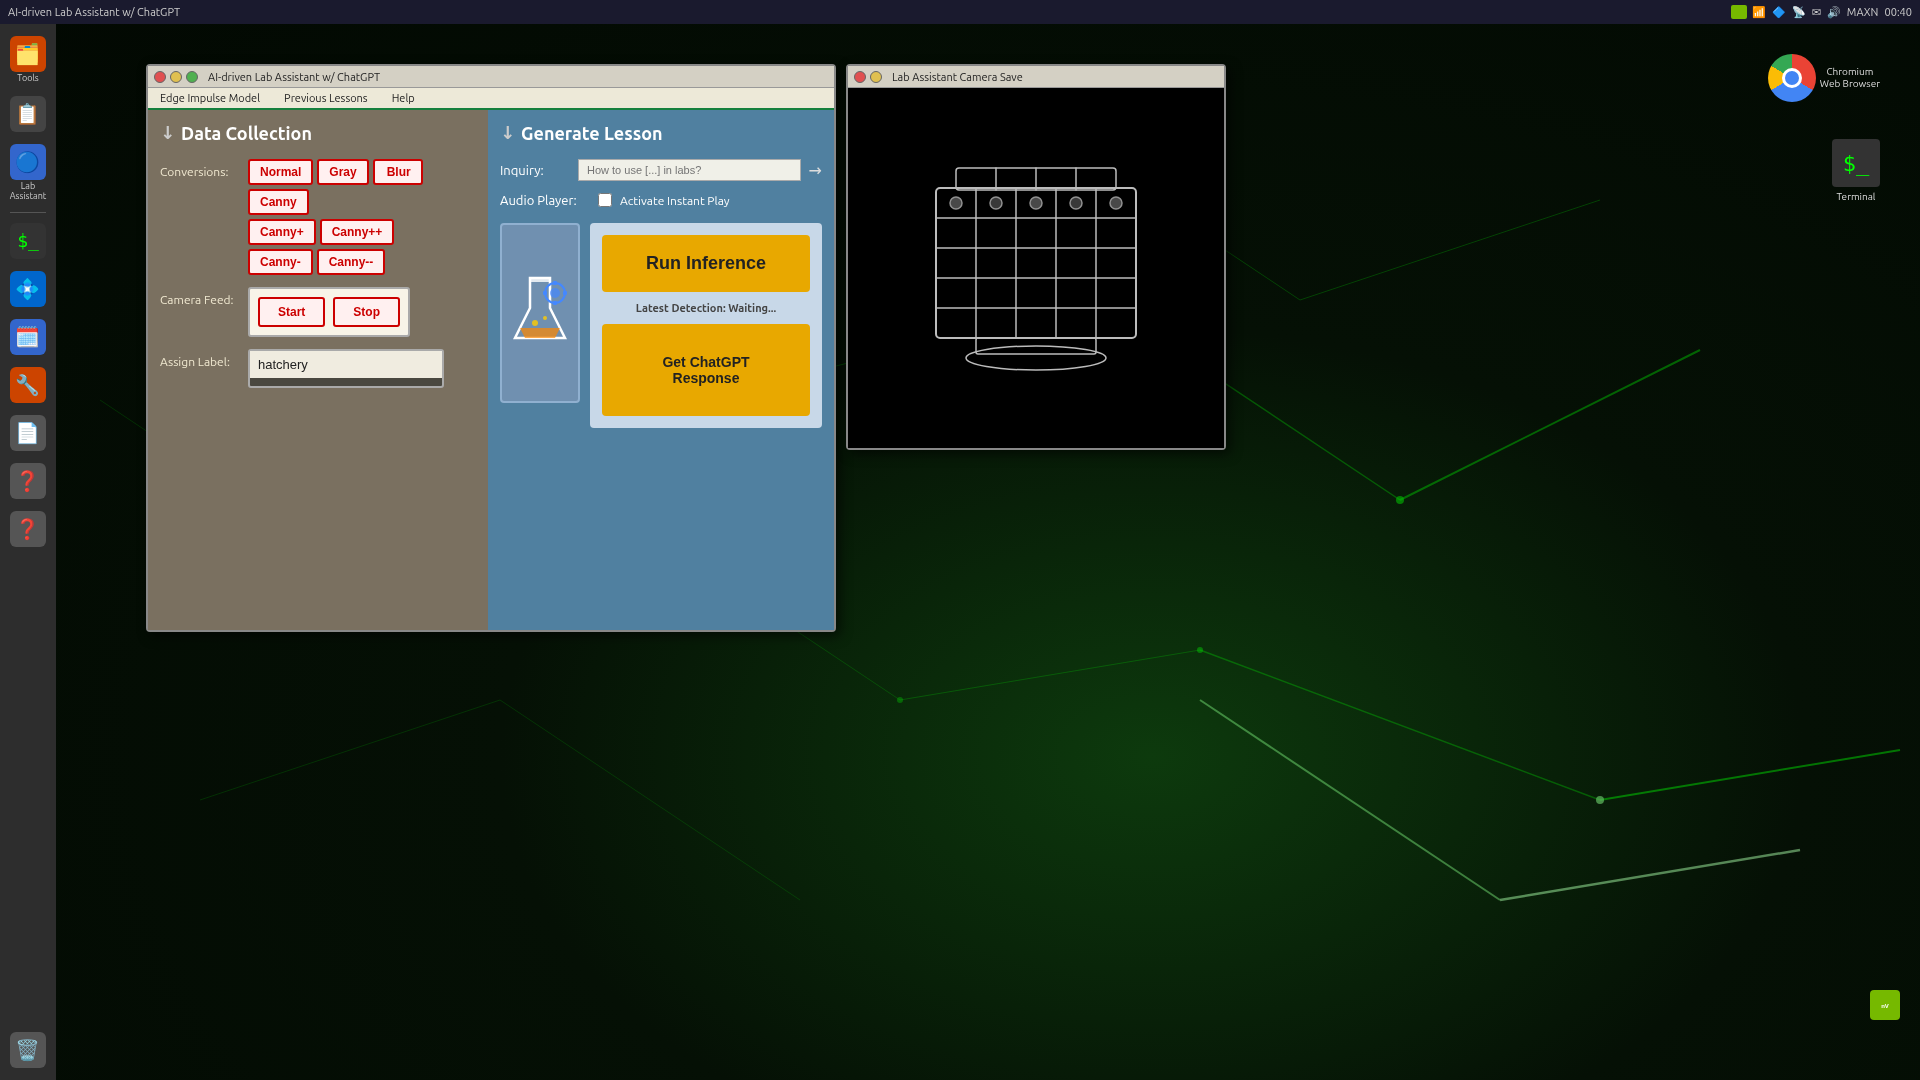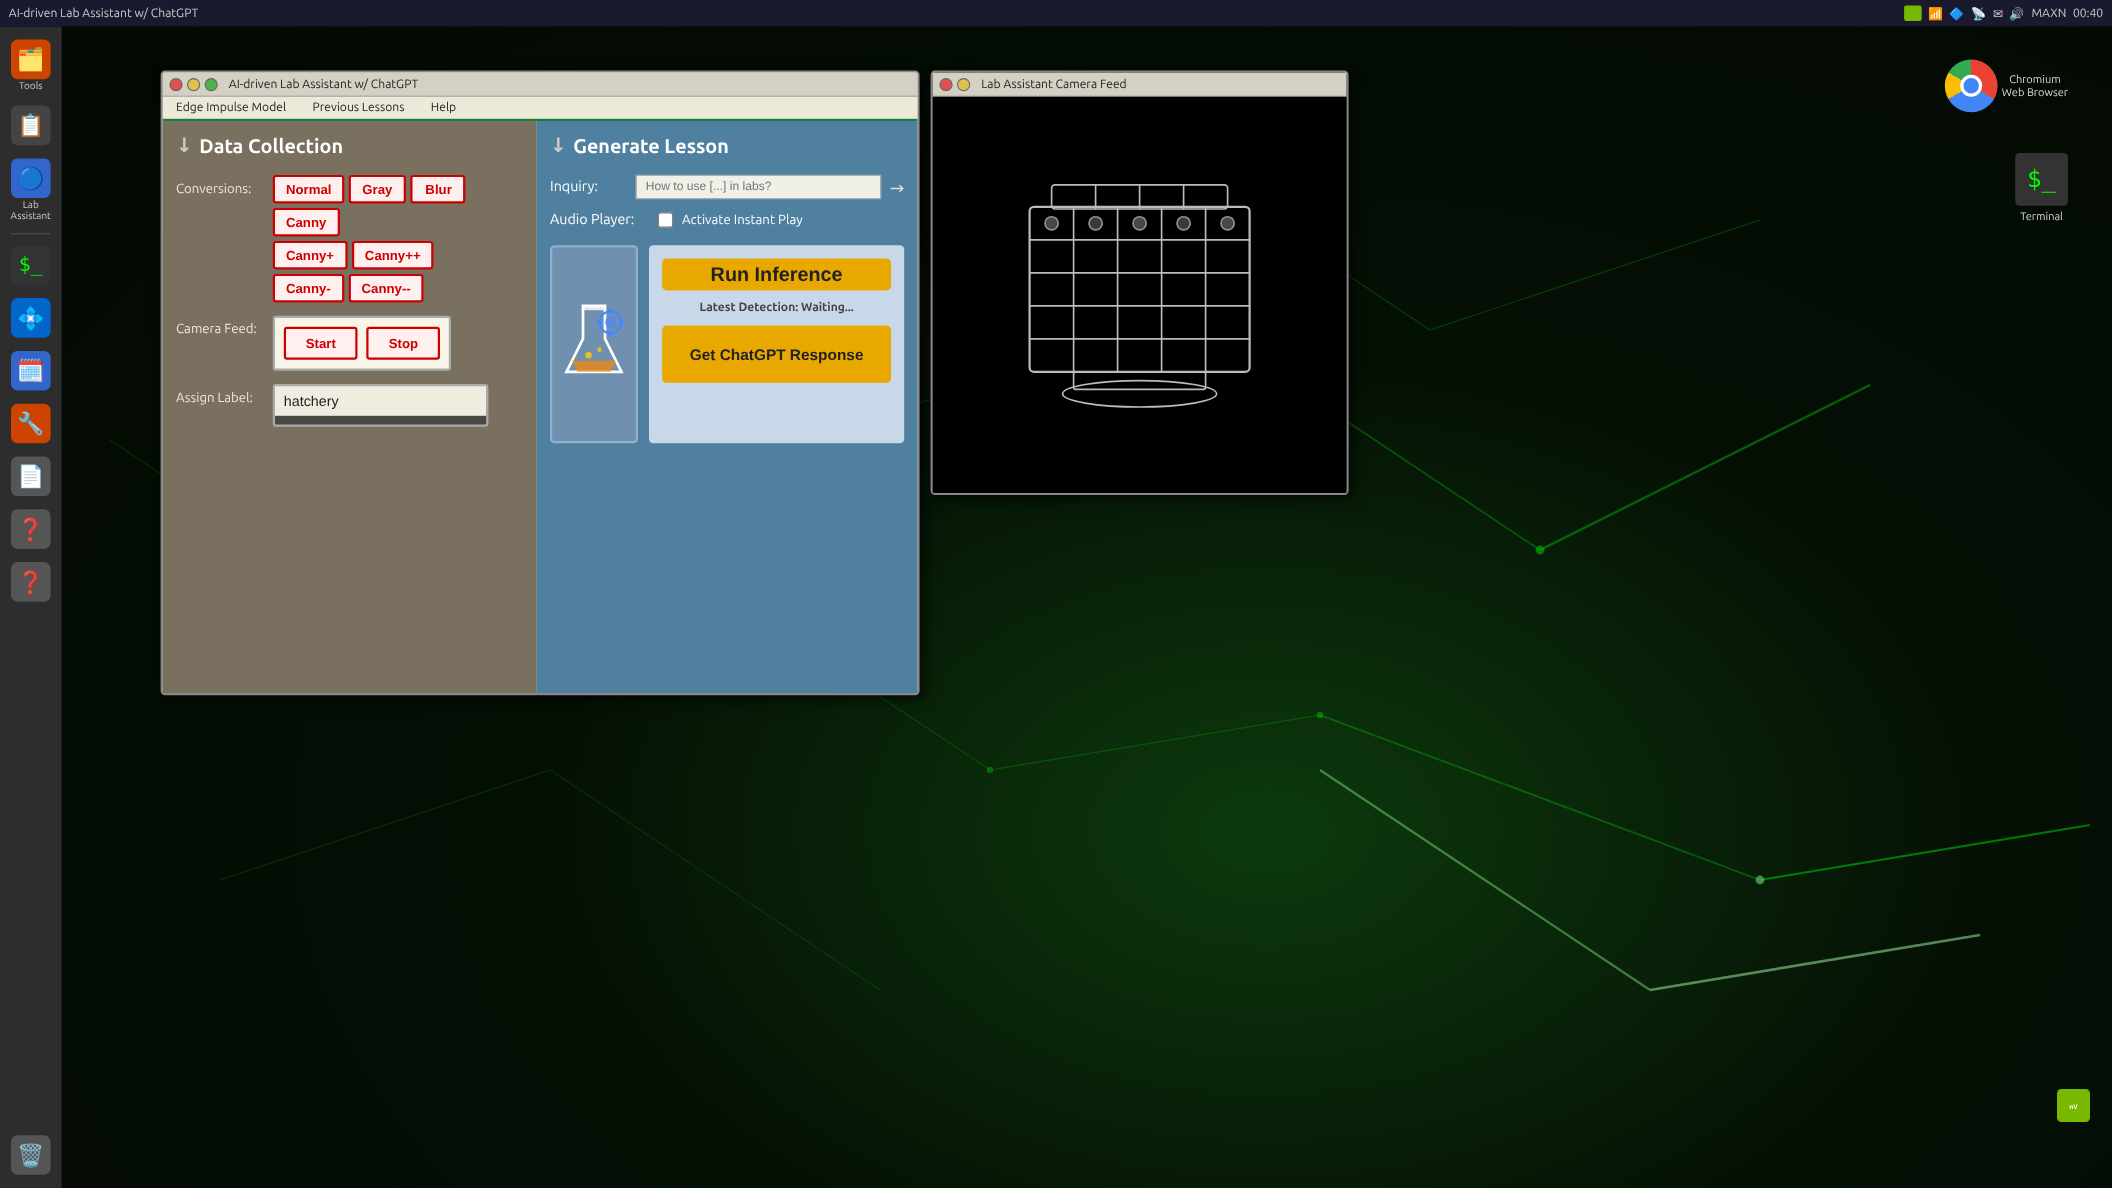--- a/index.html
+++ b/index.html
@@ -363,38 +363,38 @@
       border-radius: 4px;
       padding: 12px;
       display: flex;
       flex-direction: column;
       gap: 10px;
     }
     .run-inference-btn {
       background: #e8a800;
       border: none;
       border-radius: 4px;
-      padding: 4px;
+      padding: 18px;
       font-size: 18px;
       font-weight: bold;
       color: #222;
       cursor: pointer;
       text-align: center;
     }
     .detection-status {
       font-size: 11px;
       color: #444;
       text-align: center;
       font-weight: bold;
     }
     .chatgpt-btn {
       background: #e8a800;
       border: none;
       border-radius: 4px;
-      padding: 18px;
+      padding: 30px;
       font-size: 14px;
       font-weight: bold;
       color: #222;
       cursor: pointer;
       text-align: center;
     }
 
     
     .camera-window {
       position: absolute;
@@ -716,21 +716,21 @@
           </div>
         </div>
       </div>
     </div>
   </div>
 
   <div class="camera-window">
     <div class="camera-titlebar">
       <span class="win-btn close"></span>
       <span class="win-btn min"></span>
-      <span class="window-title">Lab Assistant Camera Feed</span>
+      <span class="window-title">Lab Assistant Camera Save</span>
     </div>
     <div class="camera-feed-area">
       <div class="camera-sketch">
 
         <svg width="320" height="320" viewBox="0 0 320 320" xmlns="http://www.w3.org/2000/svg" style="opacity:0.85;">
 
           <g fill="none" stroke="#dddddd" stroke-width="1.5" stroke-linecap="round">
 
             <rect x="60" y="80" width="200" height="150" rx="4" stroke-width="2"></rect>
 

